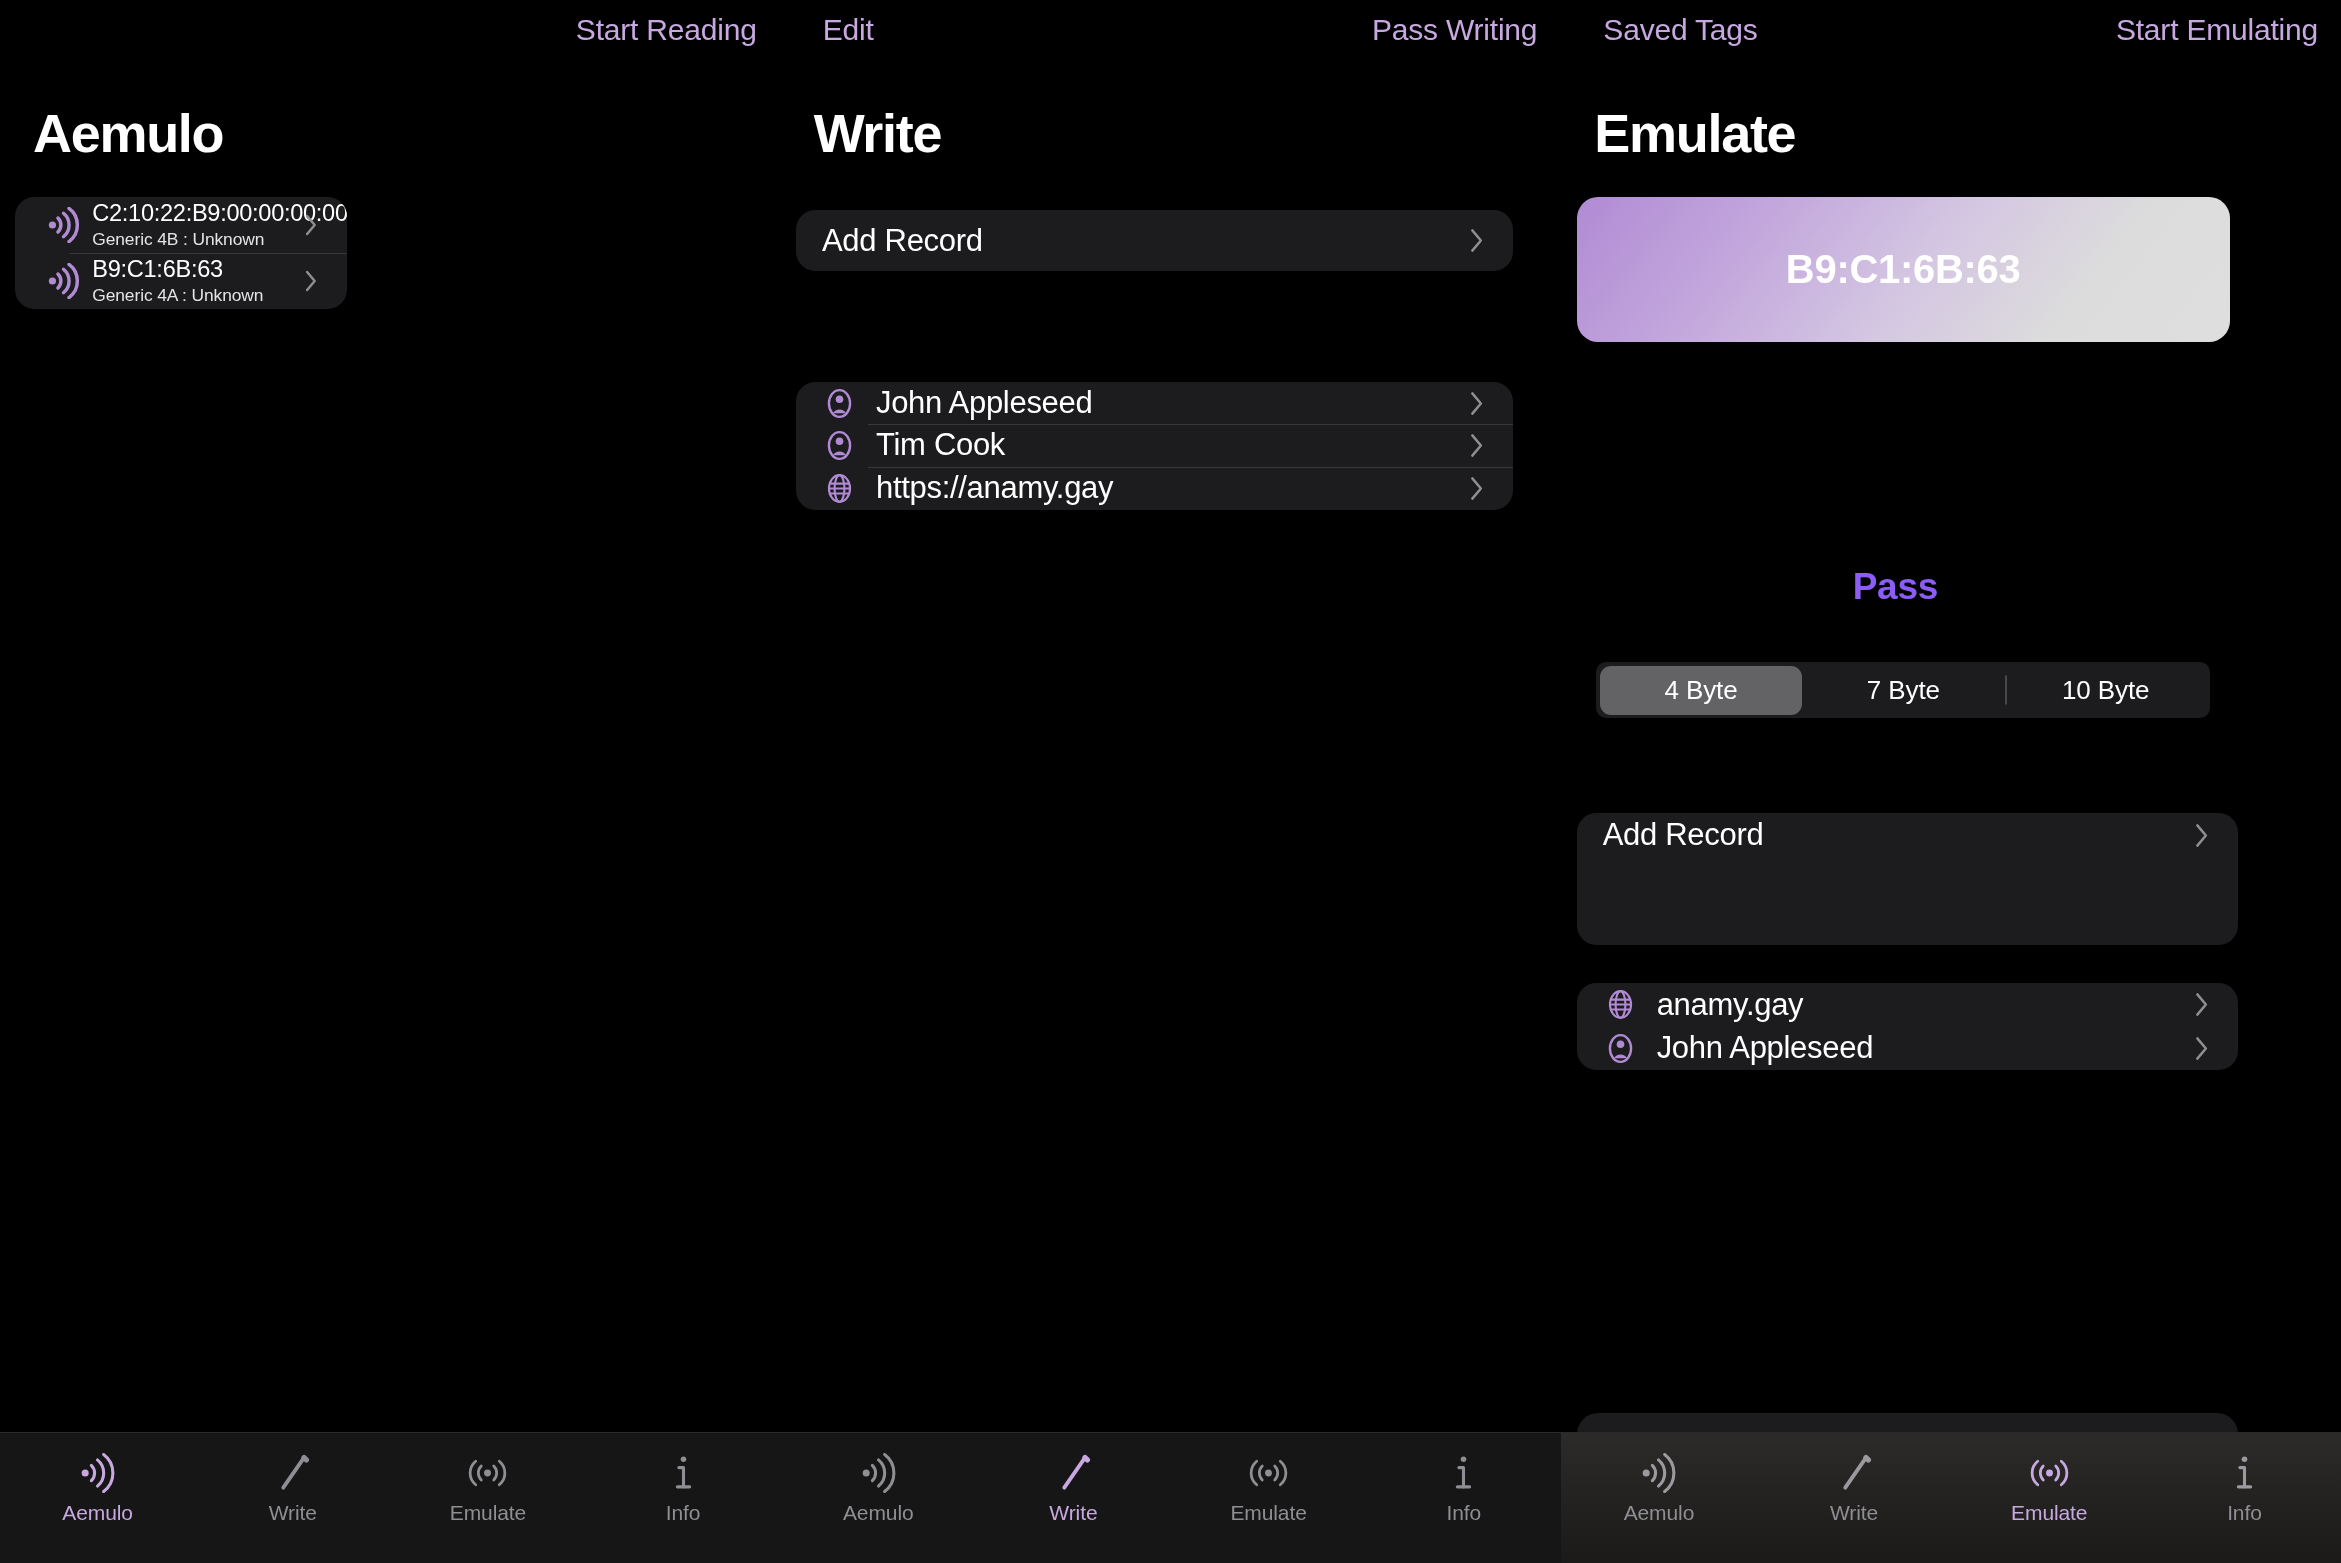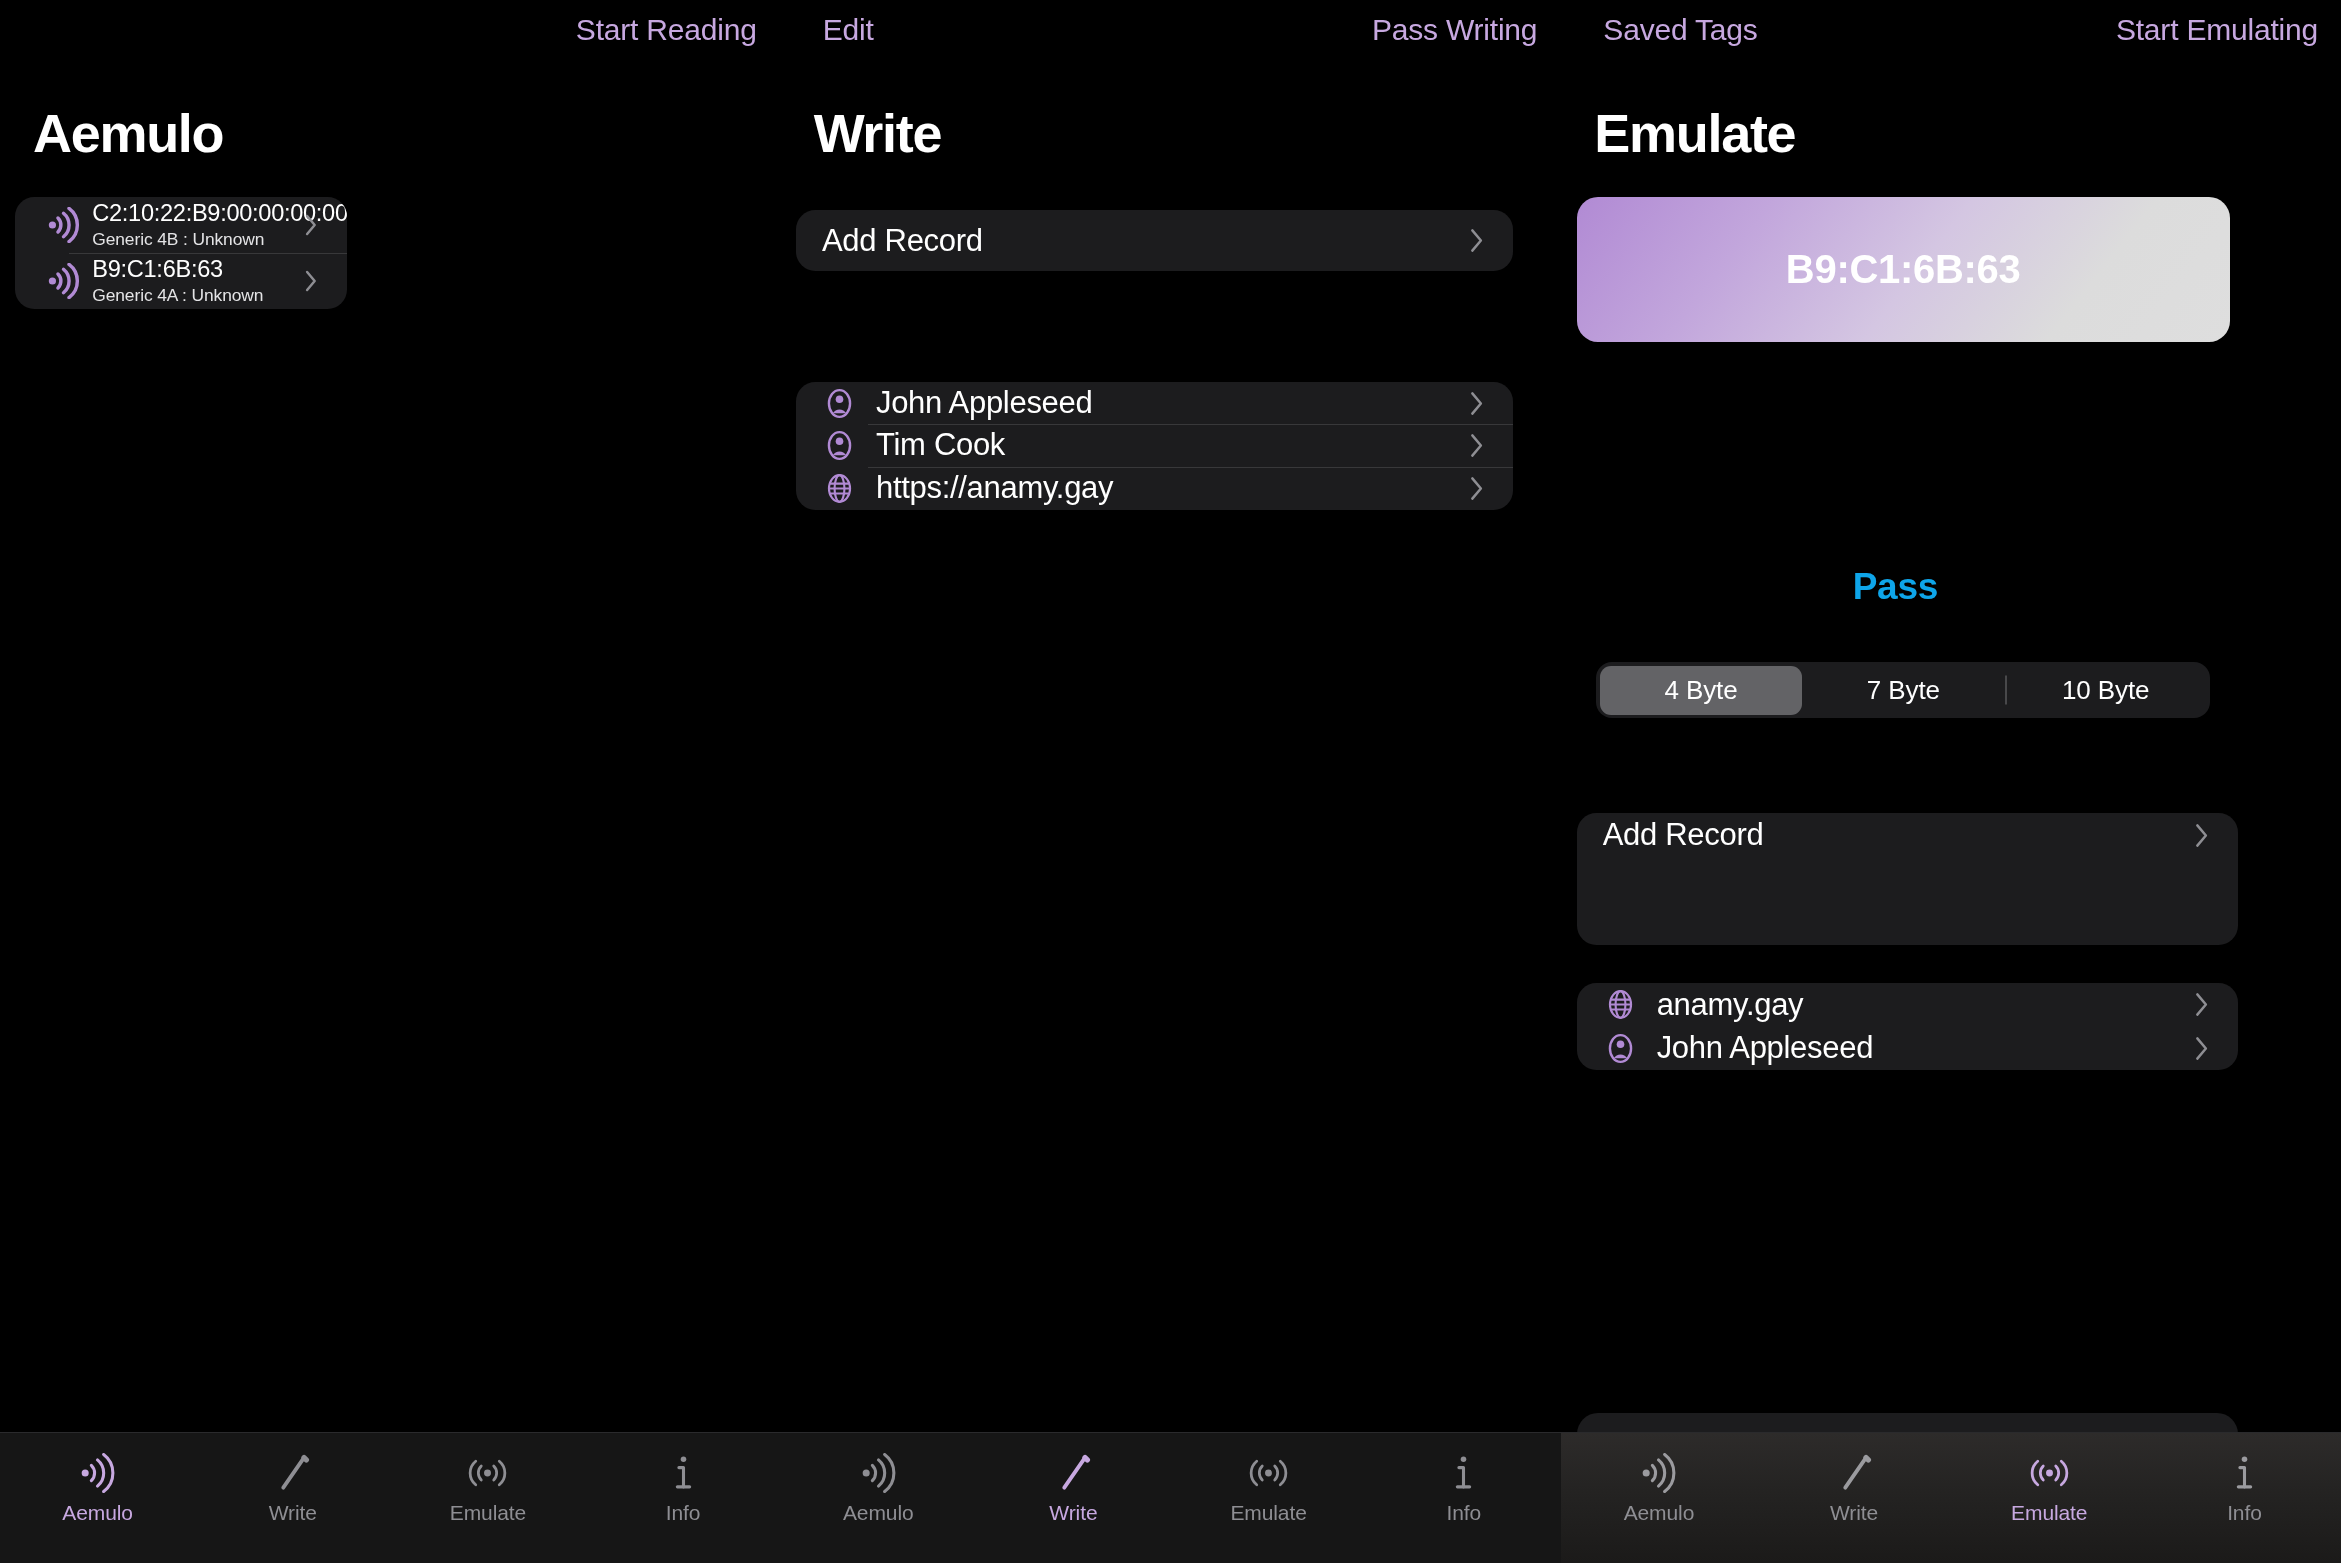--- a/index.html
+++ b/index.html
@@ -59,26 +59,26 @@
     position:absolute;
     border-radius:21px;
     background:linear-gradient(128deg, #b18ad4 0%, #c2a6dc 26%, #d4c6e2 52%, #dcdcdc 76%, #dedede 100%);
     display:flex; align-items:center; justify-content:center;
   }
   .hero-uid {
     color:#fff; font-size:40px; font-weight:bold; letter-spacing:-0.3px;
   }
   .pass-label {
     position:absolute; width:100%; text-align:center;
-    color:#0ea5e9; font-size:37px; font-weight:bold; letter-spacing:-0.3px;
+    color:#8b5cf6; font-size:37px; font-weight:bold; letter-spacing:-0.3px;
   }
 
   
   .segmented {
-    position:absolute; background:#1c1c1e; border-radius:16px;
+    position:absolute; background:#1c1c1e; border-radius:10px;
     display:flex; align-items:center; padding:3.5px;
   }
   .seg {
     flex:1 1 0; text-align:center; color:#fff; font-size:26px;
     height:100%; display:flex; align-items:center; justify-content:center;
     border-radius:11px; letter-spacing:-0.1px; position:relative;
   }
   .seg.active { background:#636366; }
   .seg-div {
     position:absolute; width:1.4px; height:29px; background:#48484a; top:50%;

